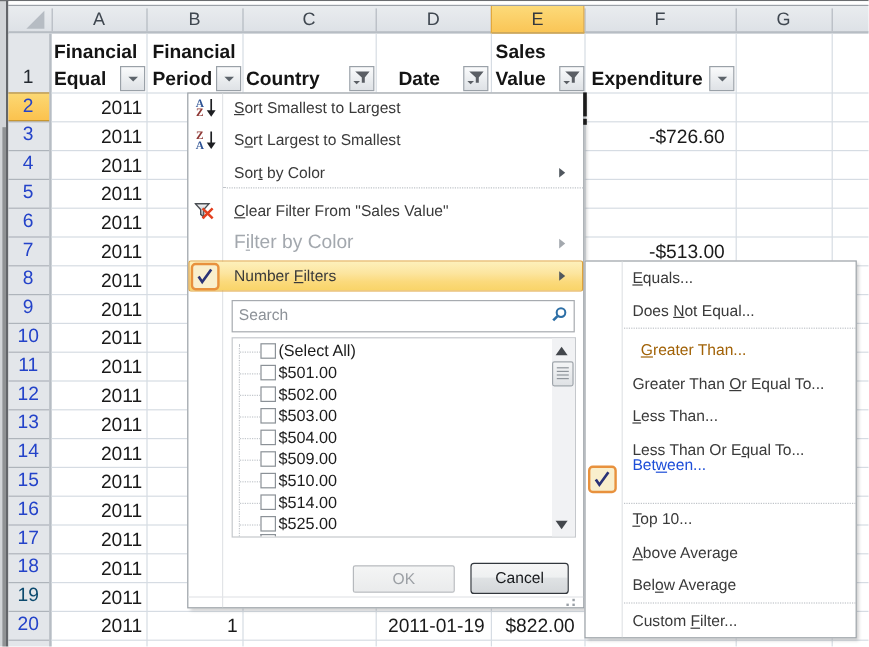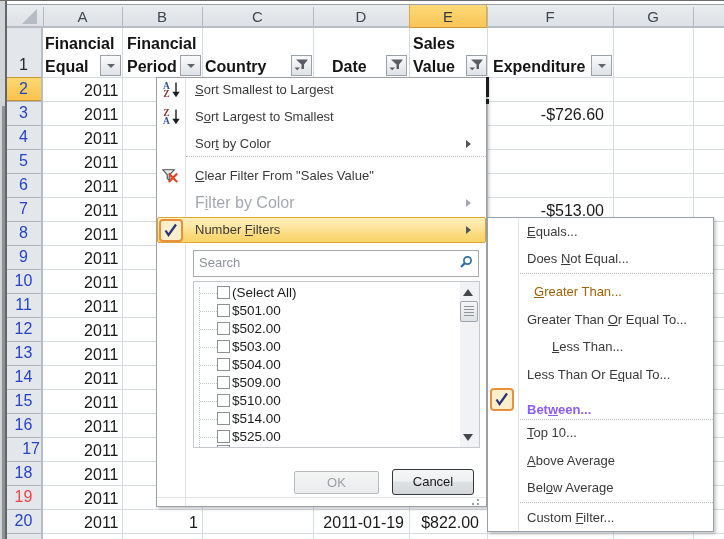--- a/index.html
+++ b/index.html
@@ -66,23 +66,23 @@
 <div style="position:absolute;left:7px;top:201px;width:33px;height:16px;line-height:16px;text-align:center;font-size:16px;color:#2443c9">7</div>
 <div style="position:absolute;left:7px;top:225px;width:33px;height:16px;line-height:16px;text-align:center;font-size:16px;color:#2443c9">8</div>
 <div style="position:absolute;left:7px;top:249px;width:33px;height:16px;line-height:16px;text-align:center;font-size:16px;color:#2443c9">9</div>
 <div style="position:absolute;left:7px;top:273px;width:33px;height:16px;line-height:16px;text-align:center;font-size:16px;color:#2443c9">10</div>
 <div style="position:absolute;left:7px;top:297px;width:33px;height:16px;line-height:16px;text-align:center;font-size:16px;color:#2443c9">11</div>
 <div style="position:absolute;left:7px;top:321px;width:33px;height:16px;line-height:16px;text-align:center;font-size:16px;color:#2443c9">12</div>
 <div style="position:absolute;left:7px;top:345px;width:33px;height:16px;line-height:16px;text-align:center;font-size:16px;color:#2443c9">13</div>
 <div style="position:absolute;left:7px;top:369px;width:33px;height:16px;line-height:16px;text-align:center;font-size:16px;color:#2443c9">14</div>
 <div style="position:absolute;left:7px;top:393px;width:33px;height:16px;line-height:16px;text-align:center;font-size:16px;color:#2443c9">15</div>
 <div style="position:absolute;left:7px;top:417px;width:33px;height:16px;line-height:16px;text-align:center;font-size:16px;color:#2443c9">16</div>
-<div style="position:absolute;left:7px;top:441px;width:33px;height:16px;line-height:16px;text-align:right;font-size:16px;color:#2443c9">17</div>
+<div style="position:absolute;left:7px;top:441px;width:33px;height:16px;line-height:16px;text-align:center;font-size:16px;color:#2443c9">17</div>
 <div style="position:absolute;left:7px;top:465px;width:33px;height:16px;line-height:16px;text-align:center;font-size:16px;color:#2443c9">18</div>
-<div style="position:absolute;left:7px;top:489px;width:33px;height:16px;line-height:16px;text-align:center;font-size:16px;color:#ef4444">19</div>
+<div style="position:absolute;left:7px;top:489px;width:33px;height:16px;line-height:16px;text-align:center;font-size:16px;color:#0c4a6e">19</div>
 <div style="position:absolute;left:7px;top:513px;width:33px;height:16px;line-height:16px;text-align:center;font-size:16px;color:#2443c9">20</div>
 <div style="position:absolute;left:122px;top:28px;width:1px;height:511px;background:#d6dce3"></div>
 <div style="position:absolute;left:202px;top:28px;width:1px;height:511px;background:#d6dce3"></div>
 <div style="position:absolute;left:313px;top:28px;width:1px;height:511px;background:#d6dce3"></div>
 <div style="position:absolute;left:409px;top:28px;width:1px;height:511px;background:#d6dce3"></div>
 <div style="position:absolute;left:487px;top:28px;width:1px;height:511px;background:#d6dce3"></div>
 <div style="position:absolute;left:613px;top:28px;width:1px;height:511px;background:#d6dce3"></div>
 <div style="position:absolute;left:693px;top:28px;width:1px;height:511px;background:#d6dce3"></div>
 
 <div style="position:absolute;left:43px;top:77px;width:681px;height:1px;background:#d6dce3"></div>
@@ -247,23 +247,23 @@
 <div style="position:absolute;left:157px;top:497px;width:329px;height:1px;background:#e3e5e8"></div>
 <div style="position:absolute;left:477px;top:499px;width:2px;height:2px;background:#9aa0a6"></div>
 <div style="position:absolute;left:472px;top:503px;width:2px;height:2px;background:#9aa0a6"></div>
 <div style="position:absolute;left:477px;top:503px;width:2px;height:2px;background:#9aa0a6"></div>
 <div style="position:absolute;left:487px;top:217px;width:227px;height:315px;background:#fff;border:1px solid #9aa0a6;box-sizing:border-box;box-shadow:2px 2px 3px rgba(0,0,0,0.22)"></div>
 <div style="position:absolute;left:518px;top:218px;width:1px;height:313px;background:#e2e4e7"></div>
 <div style="position:absolute;left:527px;top:223.5px;height:16px;line-height:16px;font-size:13px;color:#3a3a3a;white-space:nowrap;"><u>E</u>quals...</div>
 <div style="position:absolute;left:527px;top:251px;height:16px;line-height:16px;font-size:13px;color:#3a3a3a;white-space:nowrap;">Does <u>N</u>ot Equal...</div>
 <div style="position:absolute;left:534px;top:283.5px;height:16px;line-height:16px;font-size:13px;color:#a16207;white-space:nowrap;"><u>G</u>reater Than...</div>
 <div style="position:absolute;left:527px;top:311.5px;height:16px;line-height:16px;font-size:13px;color:#3a3a3a;white-space:nowrap;">Greater Than <u>O</u>r Equal To...</div>
-<div style="position:absolute;left:552px;top:339px;height:16px;line-height:16px;font-size:13px;color:#3a3a3a;white-space:nowrap;"><u>L</u>ess Than...</div>
+<div style="position:absolute;left:527px;top:339px;height:16px;line-height:16px;font-size:13px;color:#3a3a3a;white-space:nowrap;"><u>L</u>ess Than...</div>
 <div style="position:absolute;left:527px;top:367px;height:16px;line-height:16px;font-size:13px;color:#3a3a3a;white-space:nowrap;">Less Than Or E<u>q</u>ual To...</div>
-<div style="position:absolute;left:527px;top:402px;height:16px;line-height:16px;font-size:13px;color:#8b5cf6;white-space:nowrap;font-weight:bold;">Bet<u>w</u>een...</div>
+<div style="position:absolute;left:527px;top:380px;height:16px;line-height:16px;font-size:13px;color:#1d4ed8;white-space:nowrap;">Bet<u>w</u>een...</div>
 <div style="position:absolute;left:527px;top:425px;height:16px;line-height:16px;font-size:13px;color:#3a3a3a;white-space:nowrap;"><u>T</u>op 10...</div>
 <div style="position:absolute;left:527px;top:452.5px;height:16px;line-height:16px;font-size:13px;color:#3a3a3a;white-space:nowrap;"><u>A</u>bove Average</div>
 <div style="position:absolute;left:527px;top:480px;height:16px;line-height:16px;font-size:13px;color:#3a3a3a;white-space:nowrap;">Bel<u>o</u>w Average</div>
 <div style="position:absolute;left:527px;top:509.5px;height:16px;line-height:16px;font-size:13px;color:#3a3a3a;white-space:nowrap;">Custom <u>F</u>ilter...</div>
 <div style="position:absolute;left:520px;top:273px;width:193px;height:1px;border-top:1px dotted #bfc3c8;height:0"></div>
 <div style="position:absolute;left:520px;top:419px;width:193px;height:1px;border-top:1px dotted #bfc3c8;height:0"></div>
 <div style="position:absolute;left:520px;top:502px;width:193px;height:1px;border-top:1px dotted #bfc3c8;height:0"></div>
 <div style="position:absolute;left:490px;top:388px;width:24px;height:23px;background:#f9efcd;border:2px solid #e8913d;border-radius:4px;box-sizing:border-box"></div>
 <svg style="position:absolute;left:493px;top:390px" width="18" height="19" viewBox="0 0 18 19">
       <path d="M3.5 9.5 L6.5 14 L14 3.5" stroke="#2a3377" stroke-width="2.2" fill="none"></path>

